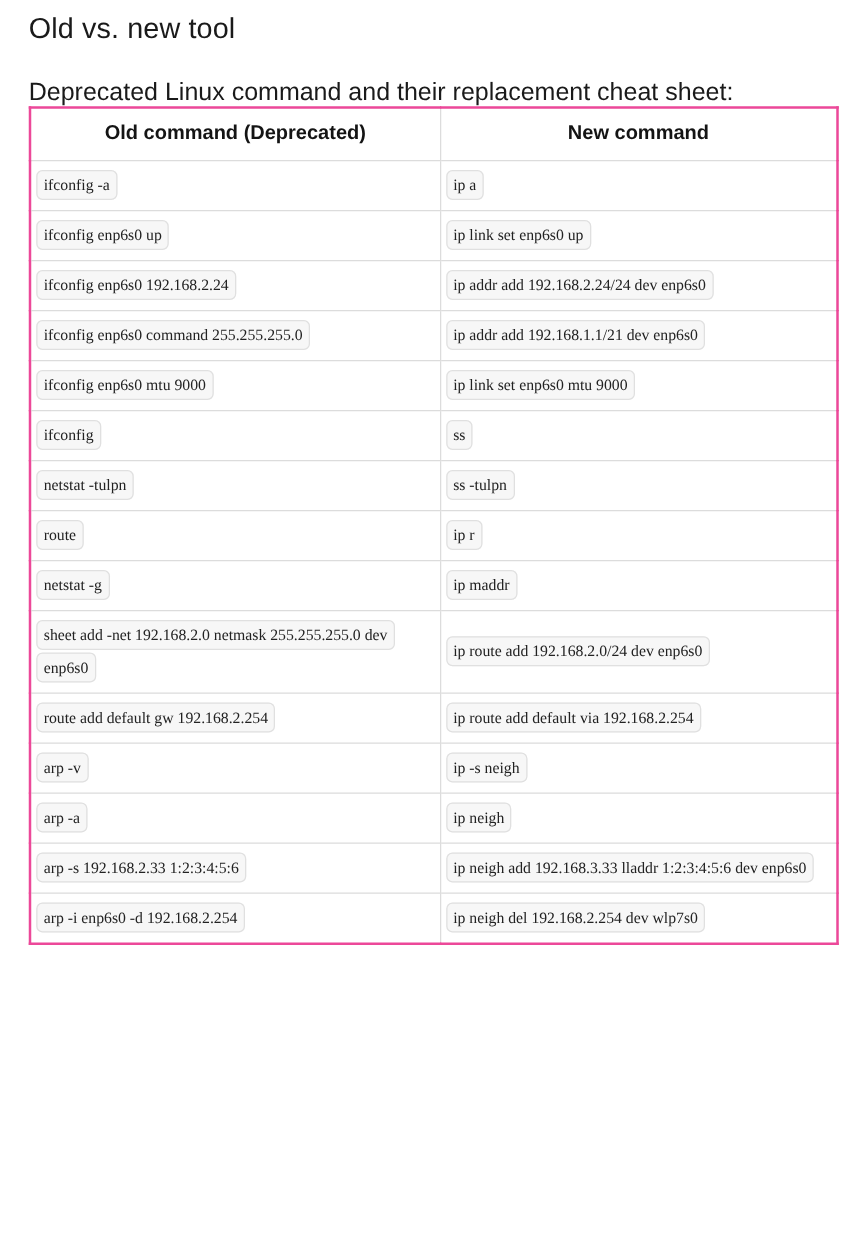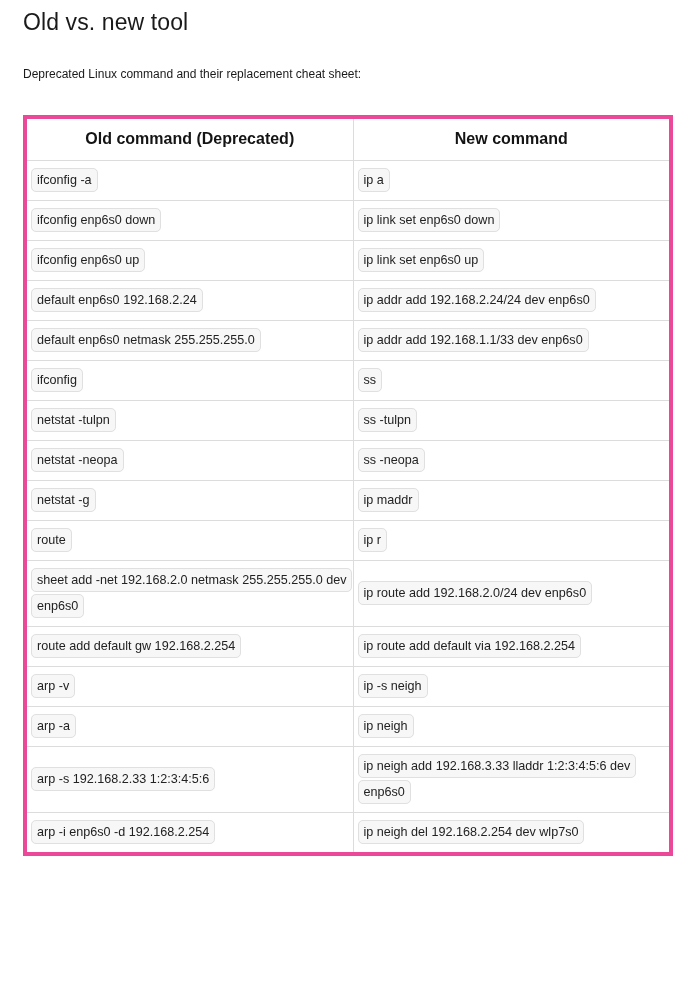--- a/index.html
+++ b/index.html
@@ -21,52 +21,51 @@
   }
   h2.page-title {
     font-size: 23px;
     font-weight: 400;
     line-height: 28px;
     margin: 8px 0 0 0;
     letter-spacing: 0.1px;
     color: #1a1a1a;
   }
   p.intro {
-    font-size: 12px;
+    font-size: 20px;
     line-height: 22px;
     margin: 27px 0 0 0;
     color: #1a1a1a;
   }
   table.cheatsheet {
-    margin-top: 30px;
     border-collapse: collapse;
     width: 646px;
     table-layout: fixed;
-    border: 4px solid #ec4899;
+    border: 2px solid #ec4899;
   }
   table.cheatsheet col.c-old { width: 328px; }
   table.cheatsheet col.c-new { width: 318px; }
   table.cheatsheet th {
     border: 1px solid #dcdcdc;
     font-size: 16px;
     font-weight: bold;
     text-align: center;
     padding: 10px 6px 11px 6px;
     color: #141414;
     background: #ffffff;
     line-height: 20px;
   }
   table.cheatsheet td {
     border: 1px solid #dcdcdc;
     padding: 6px 4px 7px 4px;
     vertical-align: middle;
     background: #ffffff;
   }
   code.cmd {
-    font-family: Liberation Sans, sans-serif;
+    font-family: Liberation Serif, serif;
     font-size: 12.6px;
     line-height: 26px;
     background: #f7f7f7;
     border: 1px solid #e0e0e0;
     border-radius: 5px;
     padding: 4px 5px;
     color: #222222;
     box-decoration-break: clone;
     -webkit-box-decoration-break: clone;
     white-space: normal;
@@ -92,54 +91,50 @@
         <th>Old command (Deprecated)</th>
         <th>New command</th>
       </tr>
     </thead>
     <tbody id="table-body">
         <tr>
           <td><code class="cmd">ifconfig -a</code></td>
           <td><code class="cmd">ip a</code></td>
         </tr>
         <tr>
-          <td><code class="cmd">ifconfig enp6s0 down</code></td>
-          <td><code class="cmd">ip link set enp6s0 down</code></td>
-        </tr>
-        <tr>
           <td><code class="cmd">ifconfig enp6s0 up</code></td>
           <td><code class="cmd">ip link set enp6s0 up</code></td>
         </tr>
         <tr>
-          <td><code class="cmd">default enp6s0 192.168.2.24</code></td>
+          <td><code class="cmd">ifconfig enp6s0 192.168.2.24</code></td>
           <td><code class="cmd">ip addr add 192.168.2.24/24 dev enp6s0</code></td>
         </tr>
         <tr>
-          <td><code class="cmd">default enp6s0 netmask 255.255.255.0</code></td>
-          <td><code class="cmd">ip addr add 192.168.1.1/33 dev enp6s0</code></td>
+          <td><code class="cmd">ifconfig enp6s0 command 255.255.255.0</code></td>
+          <td><code class="cmd">ip addr add 192.168.1.1/21 dev enp6s0</code></td>
+        </tr>
+        <tr>
+          <td><code class="cmd">ifconfig enp6s0 mtu 9000</code></td>
+          <td><code class="cmd">ip link set enp6s0 mtu 9000</code></td>
         </tr>
         <tr>
           <td><code class="cmd">ifconfig</code></td>
           <td><code class="cmd">ss</code></td>
         </tr>
         <tr>
           <td><code class="cmd">netstat -tulpn</code></td>
           <td><code class="cmd">ss -tulpn</code></td>
         </tr>
         <tr>
-          <td><code class="cmd">netstat -neopa</code></td>
-          <td><code class="cmd">ss -neopa</code></td>
+          <td><code class="cmd">route</code></td>
+          <td><code class="cmd">ip r</code></td>
         </tr>
         <tr>
           <td><code class="cmd">netstat -g</code></td>
           <td><code class="cmd">ip maddr</code></td>
-        </tr>
-        <tr>
-          <td><code class="cmd">route</code></td>
-          <td><code class="cmd">ip r</code></td>
         </tr>
         <tr>
           <td><code class="cmd">sheet add -net 192.168.2.0 netmask 255.255.255.0 dev enp6s0</code></td>
           <td><code class="cmd">ip route add 192.168.2.0/24 dev enp6s0</code></td>
         </tr>
         <tr>
           <td><code class="cmd">route add default gw 192.168.2.254</code></td>
           <td><code class="cmd">ip route add default via 192.168.2.254</code></td>
         </tr>
         <tr>

